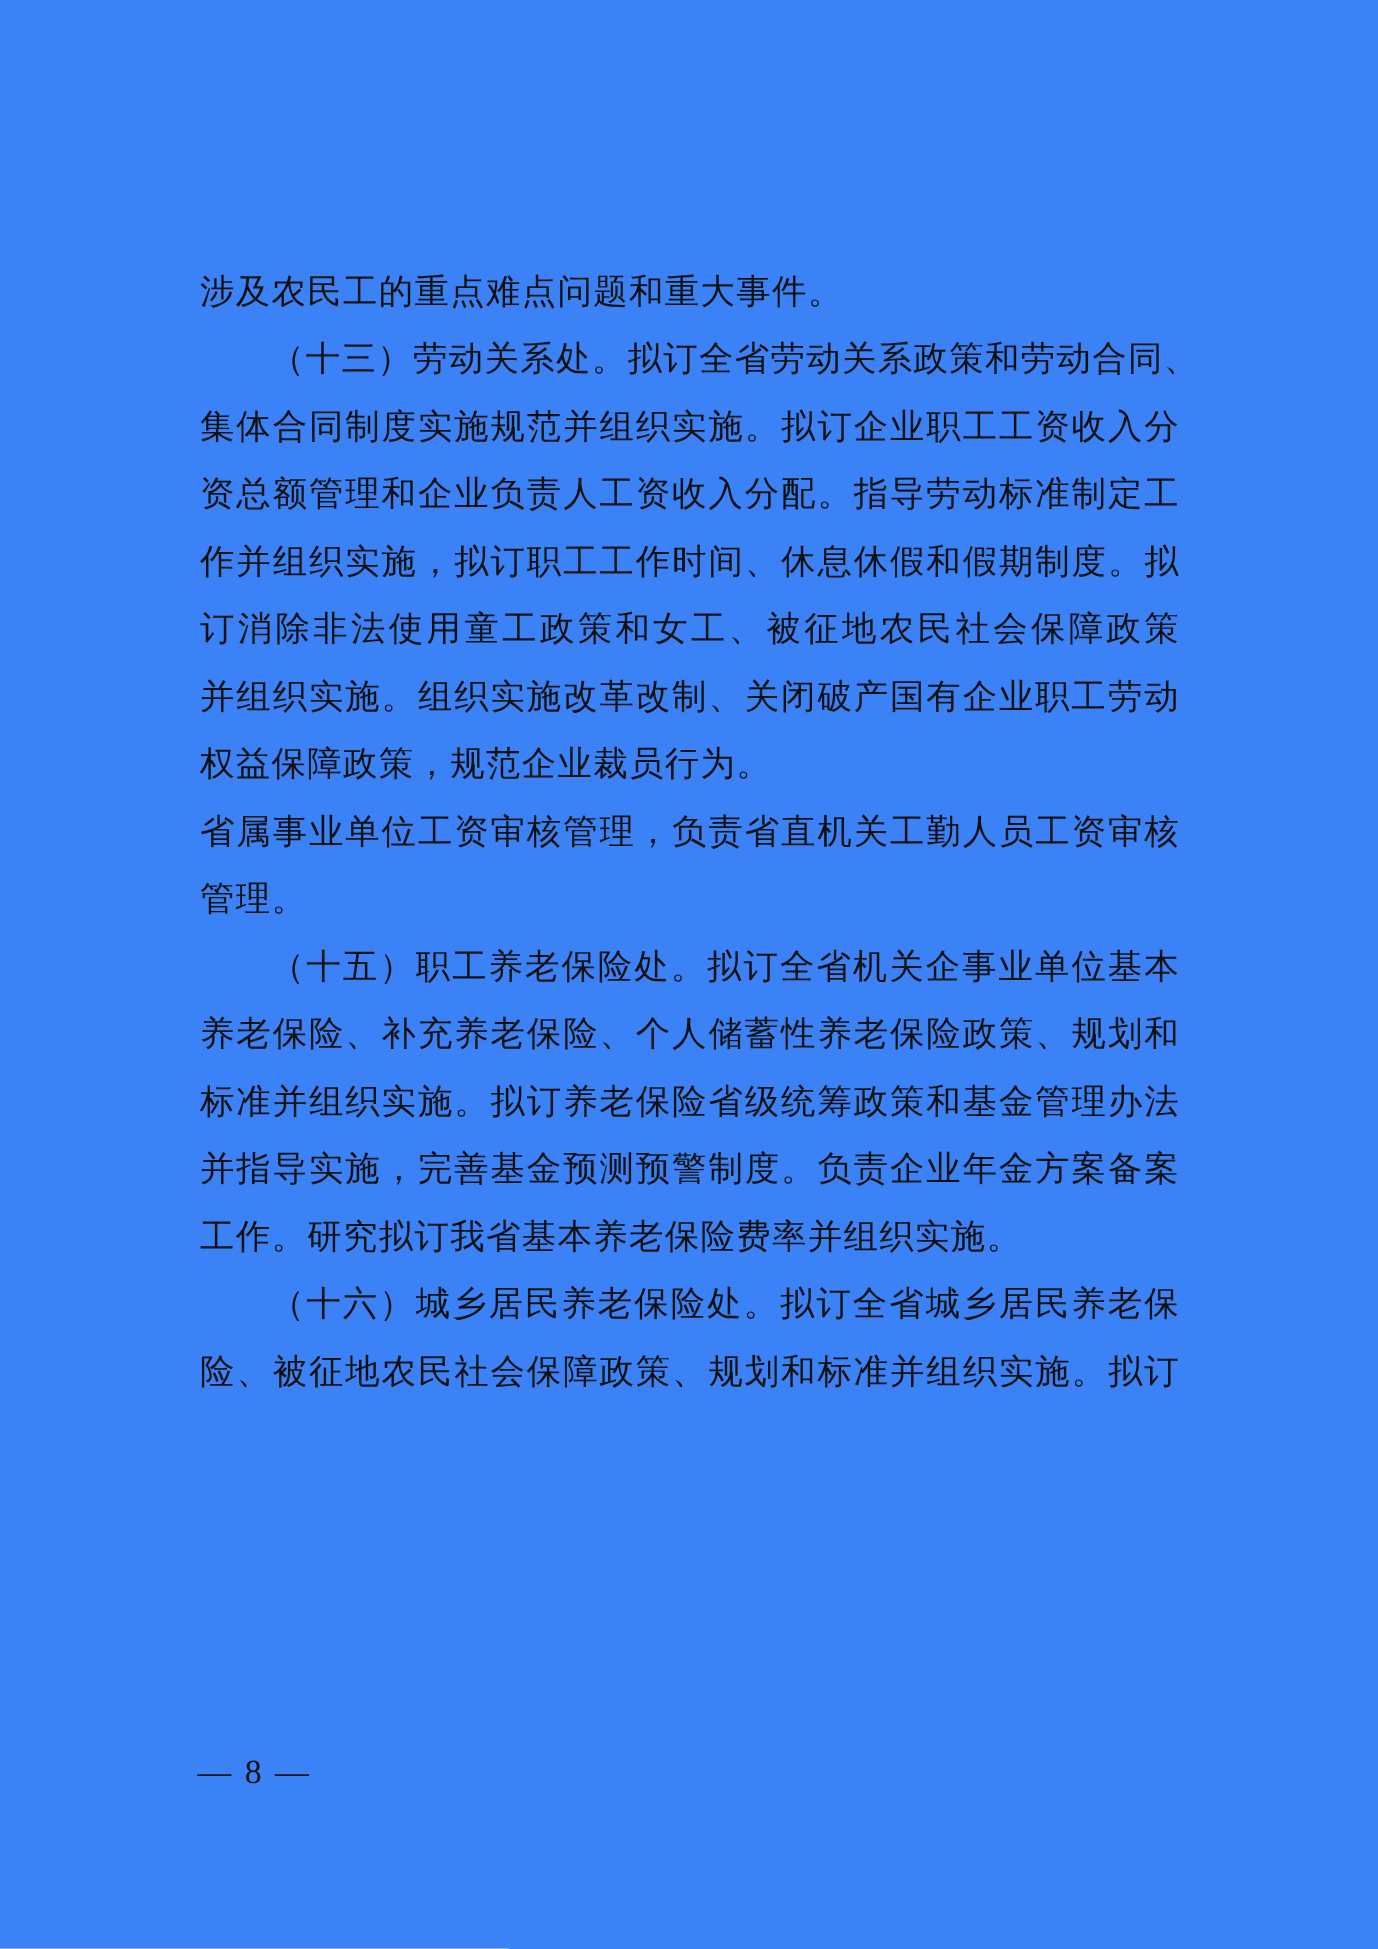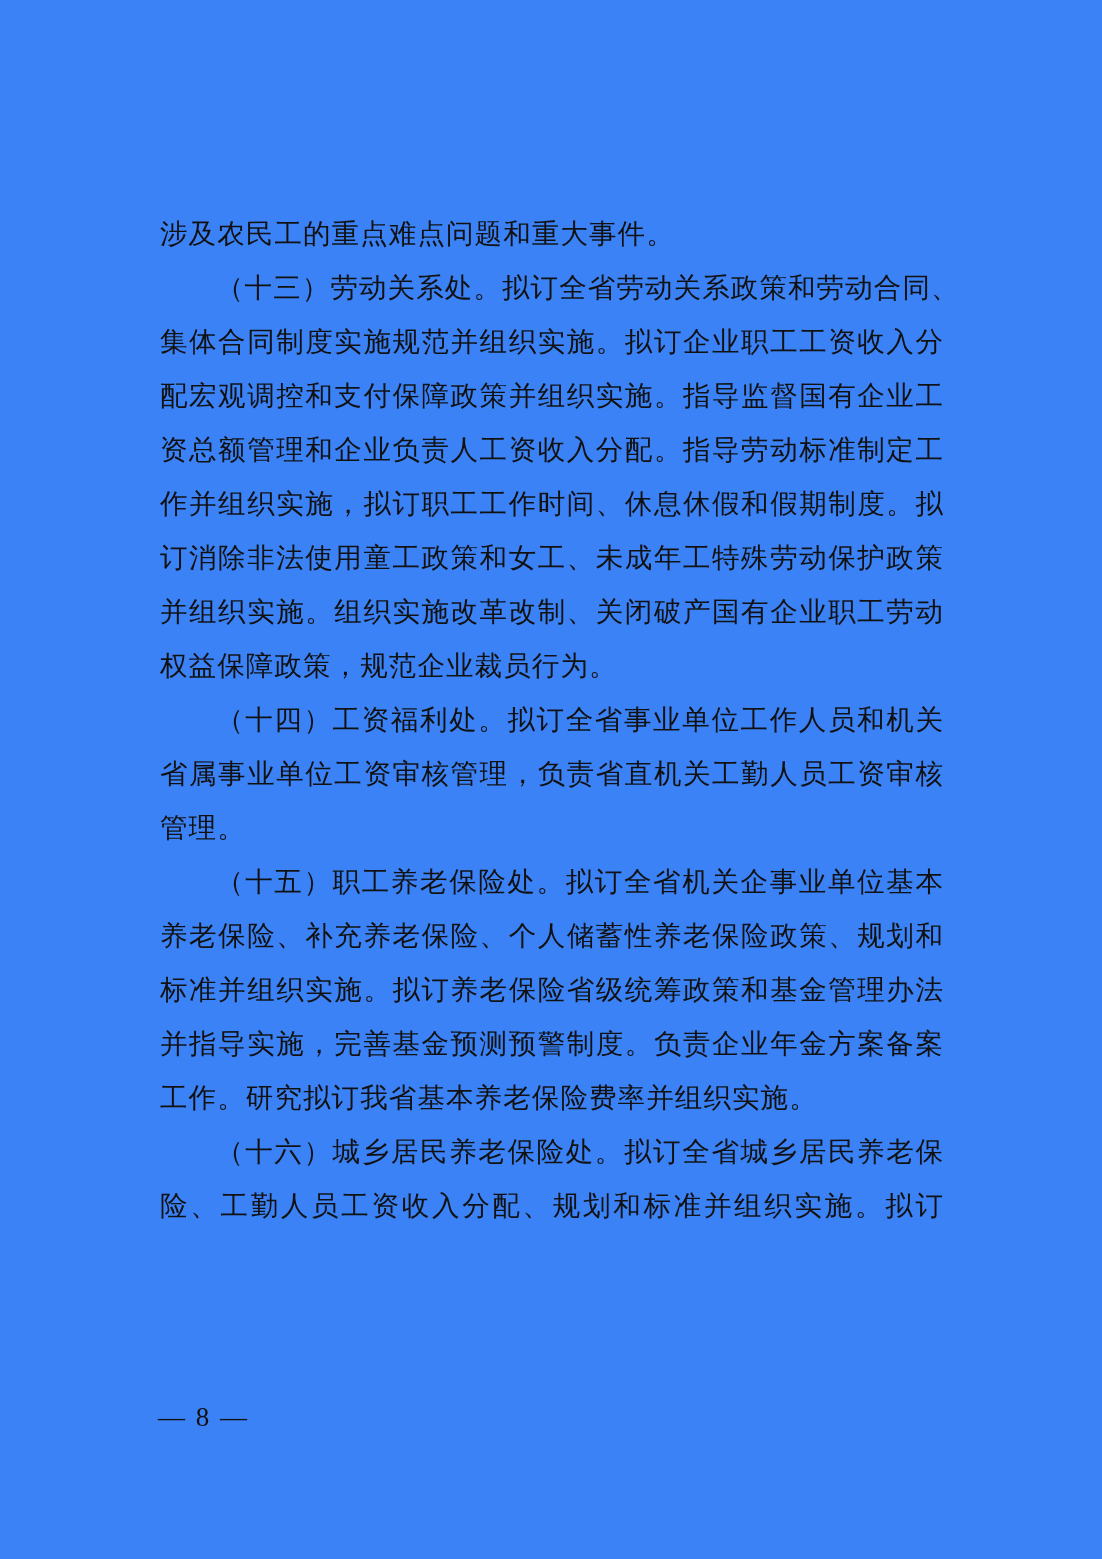--- a/index.html
+++ b/index.html
@@ -57,32 +57,30 @@
     }
   </style>
 </head>
 <body>
 
 <div class="page">
   <div class="body-text">
     <div class="line last">涉及农民工的重点难点问题和重大事件。</div>
     <div class="line indent">（十三）劳动关系处。拟订全省劳动关系政策和劳动合同、</div>
     <div class="line">集体合同制度实施规范并组织实施。拟订企业职工工资收入分</div>
-    <div class="line">配宏观调控和支付保障政策并组织实施。指导监督国有企业工</div>
     <div class="line">资总额管理和企业负责人工资收入分配。指导劳动标准制定工</div>
     <div class="line">作并组织实施，拟订职工工作时间、休息休假和假期制度。拟</div>
-    <div class="line">订消除非法使用童工政策和女工、未成年工特殊劳动保护政策</div>
+    <div class="line">订消除非法使用童工政策和女工、被征地农民社会保障政策</div>
     <div class="line">并组织实施。组织实施改革改制、关闭破产国有企业职工劳动</div>
     <div class="line last">权益保障政策，规范企业裁员行为。</div>
-    <div class="line indent">（十四）工资福利处。拟订全省事业单位工作人员和机关</div>
     <div class="line">省属事业单位工资审核管理，负责省直机关工勤人员工资审核</div>
     <div class="line last">管理。</div>
     <div class="line indent">（十五）职工养老保险处。拟订全省机关企事业单位基本</div>
     <div class="line">养老保险、补充养老保险、个人储蓄性养老保险政策、规划和</div>
     <div class="line">标准并组织实施。拟订养老保险省级统筹政策和基金管理办法</div>
     <div class="line">并指导实施，完善基金预测预警制度。负责企业年金方案备案</div>
     <div class="line last">工作。研究拟订我省基本养老保险费率并组织实施。</div>
     <div class="line indent">（十六）城乡居民养老保险处。拟订全省城乡居民养老保</div>
-    <div class="line">险、工勤人员工资收入分配、规划和标准并组织实施。拟订</div>
+    <div class="line">险、被征地农民社会保障政策、规划和标准并组织实施。拟订</div>
   </div>
 
   <div class="page-number">— 8 —</div>
 </div>
 
 </body></html>

